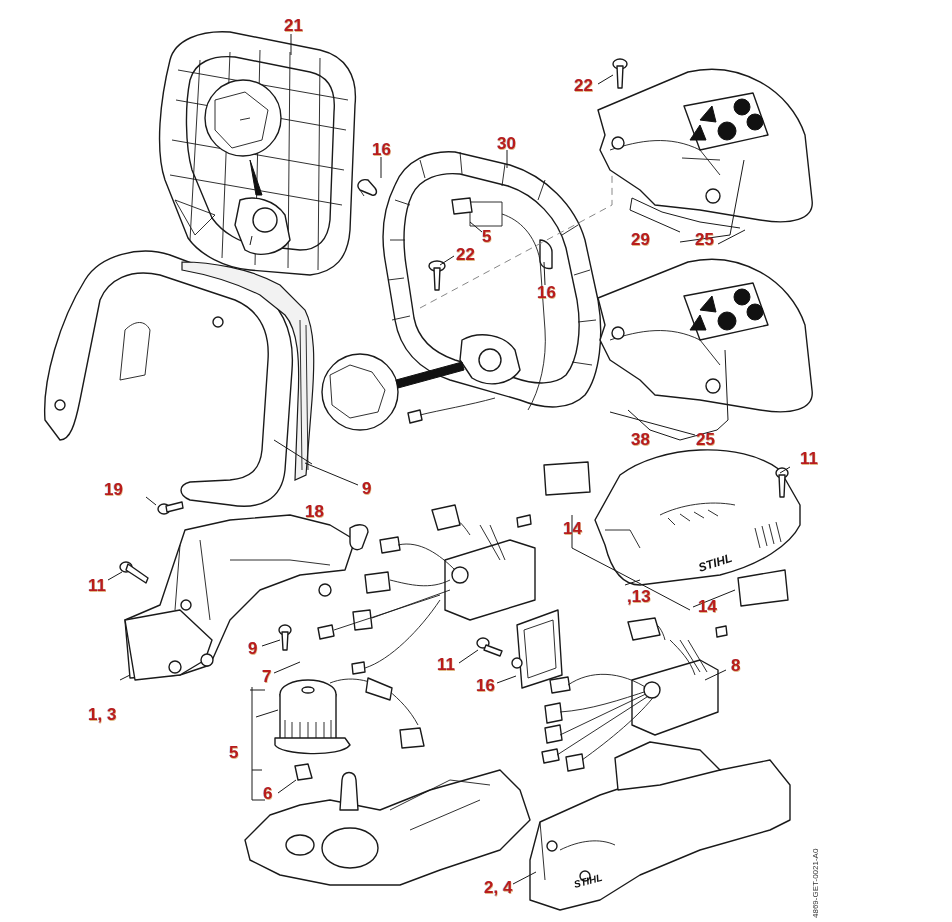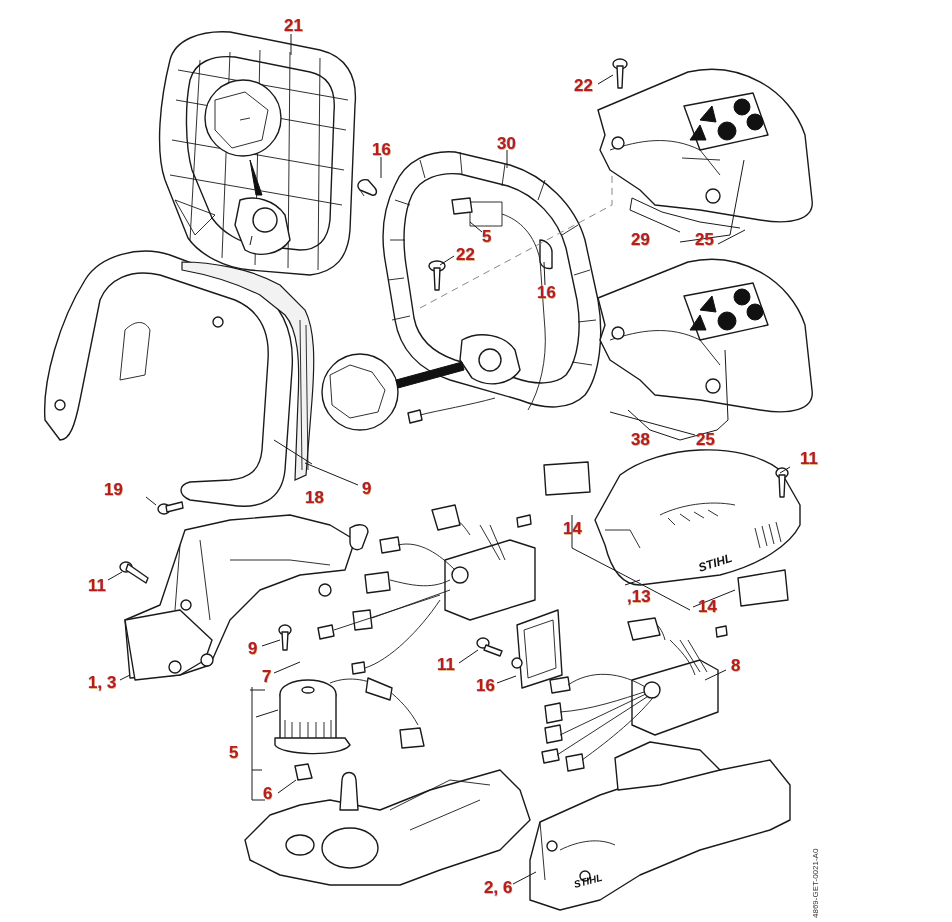--- a/index.html
+++ b/index.html
@@ -258,31 +258,31 @@
 <div class="callout" style="left:497px;top:135px">30</div>
 <div class="callout" style="left:482px;top:228px">5</div>
 <div class="callout" style="left:456px;top:246px">22</div>
 <div class="callout" style="left:537px;top:284px">16</div>
 <div class="callout" style="left:574px;top:77px">22</div>
 <div class="callout" style="left:631px;top:231px">29</div>
 <div class="callout" style="left:695px;top:231px">25</div>
 <div class="callout" style="left:631px;top:431px">38</div>
 <div class="callout" style="left:696px;top:431px">25</div>
 <div class="callout" style="left:362px;top:480px">9</div>
-<div class="callout" style="left:305px;top:489px">18</div>
+<div class="callout" style="left:305px;top:503px">18</div>
 <div class="callout" style="left:104px;top:481px">19</div>
 <div class="callout" style="left:88px;top:577px">11</div>
 <div class="callout" style="left:800px;top:450px">11</div>
 <div class="callout" style="left:563px;top:520px">14</div>
 <div class="callout" style="left:627px;top:588px">,13</div>
 <div class="callout" style="left:698px;top:598px">14</div>
-<div class="callout" style="left:88px;top:674px">1, 3</div>
+<div class="callout" style="left:88px;top:706px">1, 3</div>
 <div class="callout" style="left:248px;top:640px">9</div>
 <div class="callout" style="left:262px;top:668px">7</div>
 <div class="callout" style="left:229px;top:744px">5</div>
 <div class="callout" style="left:263px;top:785px">6</div>
 <div class="callout" style="left:437px;top:656px">11</div>
 <div class="callout" style="left:476px;top:677px">16</div>
 <div class="callout" style="left:731px;top:657px">8</div>
-<div class="callout" style="left:484px;top:879px">2, 6</div>
+<div class="callout" style="left:484px;top:879px">2, 4</div>
 
 <div class="docid" style="left:811px;top:918px">4869-GET-0021-A0</div>
 </div>
 
 </body></html>

